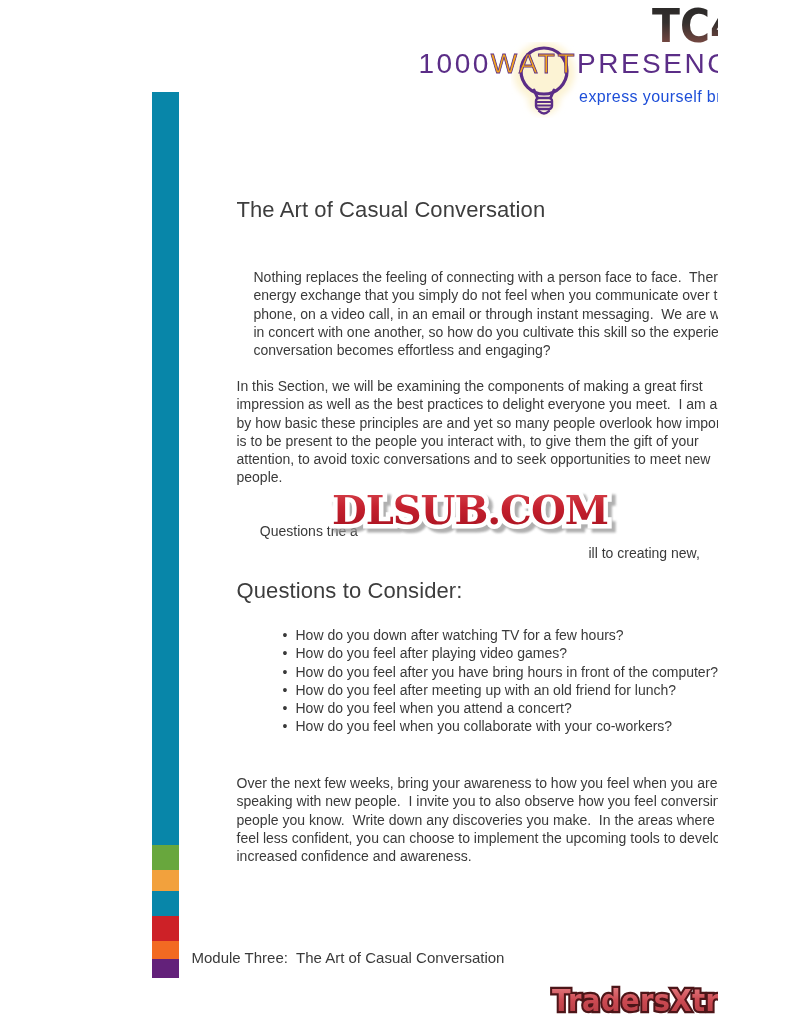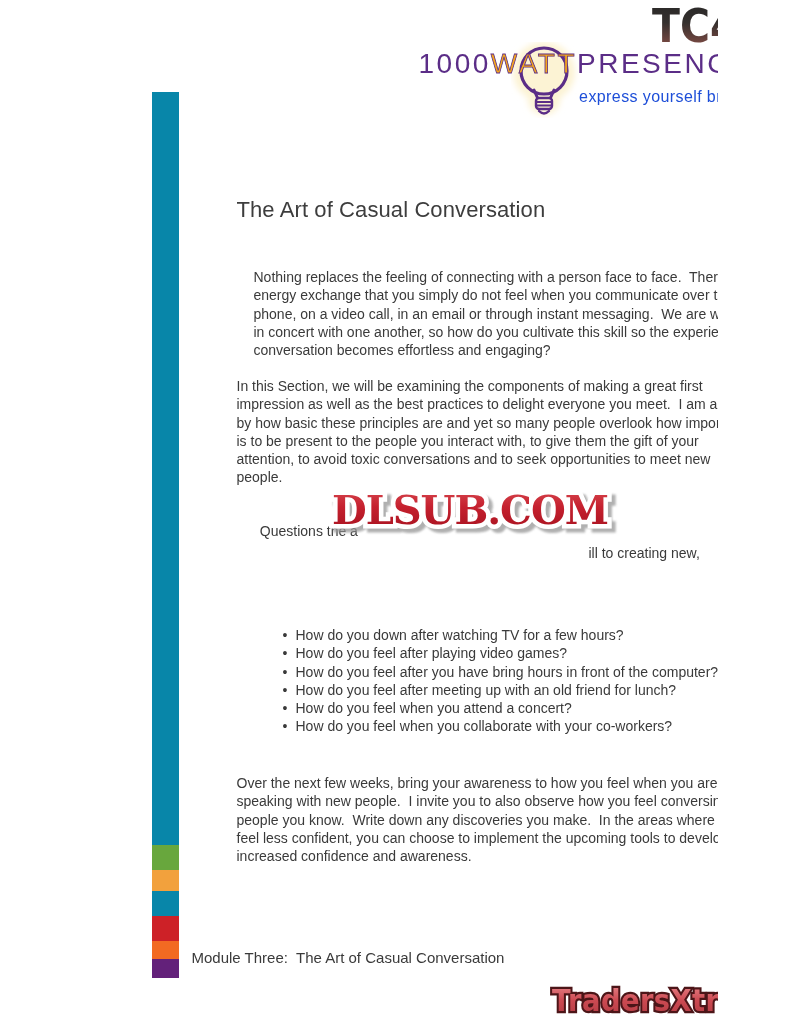--- a/index.html
+++ b/index.html
@@ -122,20 +122,21 @@
         <stop offset="0%" stop-color="#d94b52"></stop>
         <stop offset="45%" stop-color="#c5202e"></stop>
         <stop offset="100%" stop-color="#a5121f"></stop>
       </linearGradient>
     </defs>
     <text x="151" y="40" text-anchor="middle" font-family="DejaVu Serif, serif" font-weight="bold" font-size="40" letter-spacing="1" textLength="278" stroke="#969696" stroke-width="9" fill="#969696" opacity="0.75" filter="url(#f-blur)" transform="translate(4,4)">DLSUB.COM</text>
     <text x="151" y="40" text-anchor="middle" font-family="DejaVu Serif, serif" font-weight="bold" font-size="40" letter-spacing="1" textLength="278" stroke="#ffffff" stroke-width="9" fill="none">DLSUB.COM</text>
     <text x="151" y="40" text-anchor="middle" font-family="DejaVu Serif, serif" font-weight="bold" font-size="40" letter-spacing="1" textLength="278" fill="url(#g-dlsub)">DLSUB.COM</text>
   </svg>
 
+  <div class="abs doc-heading" style="left:163px; top:578px;">Questions to Consider:</div>
 
   <ul class="abs bullet-list" style="left:209px; top:626px;">
     <li>How do you down after watching TV for a few hours?</li>
     <li>How do you feel after playing video games?</li>
     <li>How do you feel after you have bring hours in front of the computer?</li>
     <li>How do you feel after meeting up with an old friend for lunch?</li>
     <li>How do you feel when you attend a concert?</li>
     <li>How do you feel when you collaborate with your co-workers?</li>
   </ul>
 

